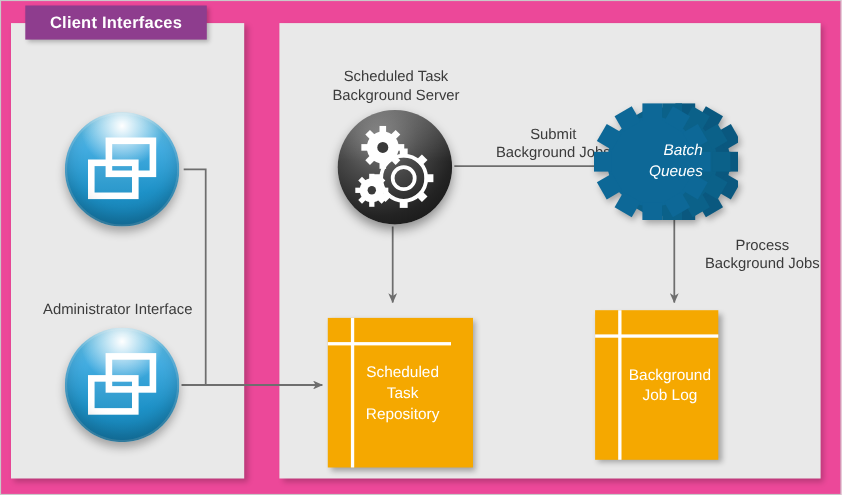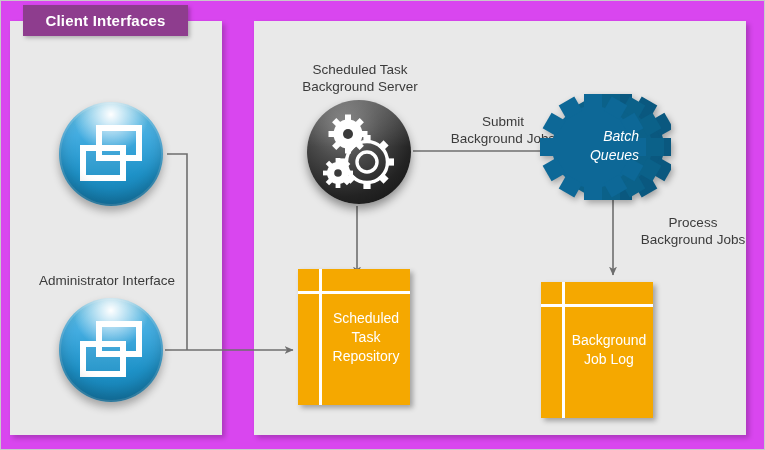--- a/index.html
+++ b/index.html
@@ -7,21 +7,21 @@
     width:765px;height:450px;
     background:#ffffff;
     font-family:"Liberation Sans", sans-serif;
     overflow:hidden;
   }
   #canvas{
     position:relative;
     width:765px;height:450px;
     box-sizing:border-box;
     border:1px solid #c9c9c9;
-    background:#d946ef;
+    background:#ec4899;
   }
 
   
   .panel{
     position:absolute;
     background:#e9e9e9;
     box-shadow:3px 3px 5px rgba(0,0,0,0.22);
   }
   #panel-client{ left:9px;  top:20px;  width:212px; height:414px; }
   #panel-db{     left:253px;top:20px;  width:492px; height:414px; }
@@ -109,21 +109,21 @@
   }
   .tablebox .col-line{
     position:absolute;left:21px;top:0;width:3px;height:136px;background:#ffffff;
   }
   .tablebox .tb-text{
     position:absolute;left:24px;top:0;width:88px;height:136px;
     display:flex;align-items:center;justify-content:center;
     color:#ffffff;font-size:14px;line-height:19px;text-align:center;
     white-space:pre-line;
   }
-  #box-repo{ left:297px; top:268px; }
+  #box-repo{ left:297px; top:288px;padding-left:20px; }
   #box-joblog{ left:540px; top:281px; }
 
   
   #connectors{position:absolute;left:0;top:0;width:765px;height:450px;pointer-events:none;}
 </style>
 </head>
 <body>
 
 <div id="canvas">
 

